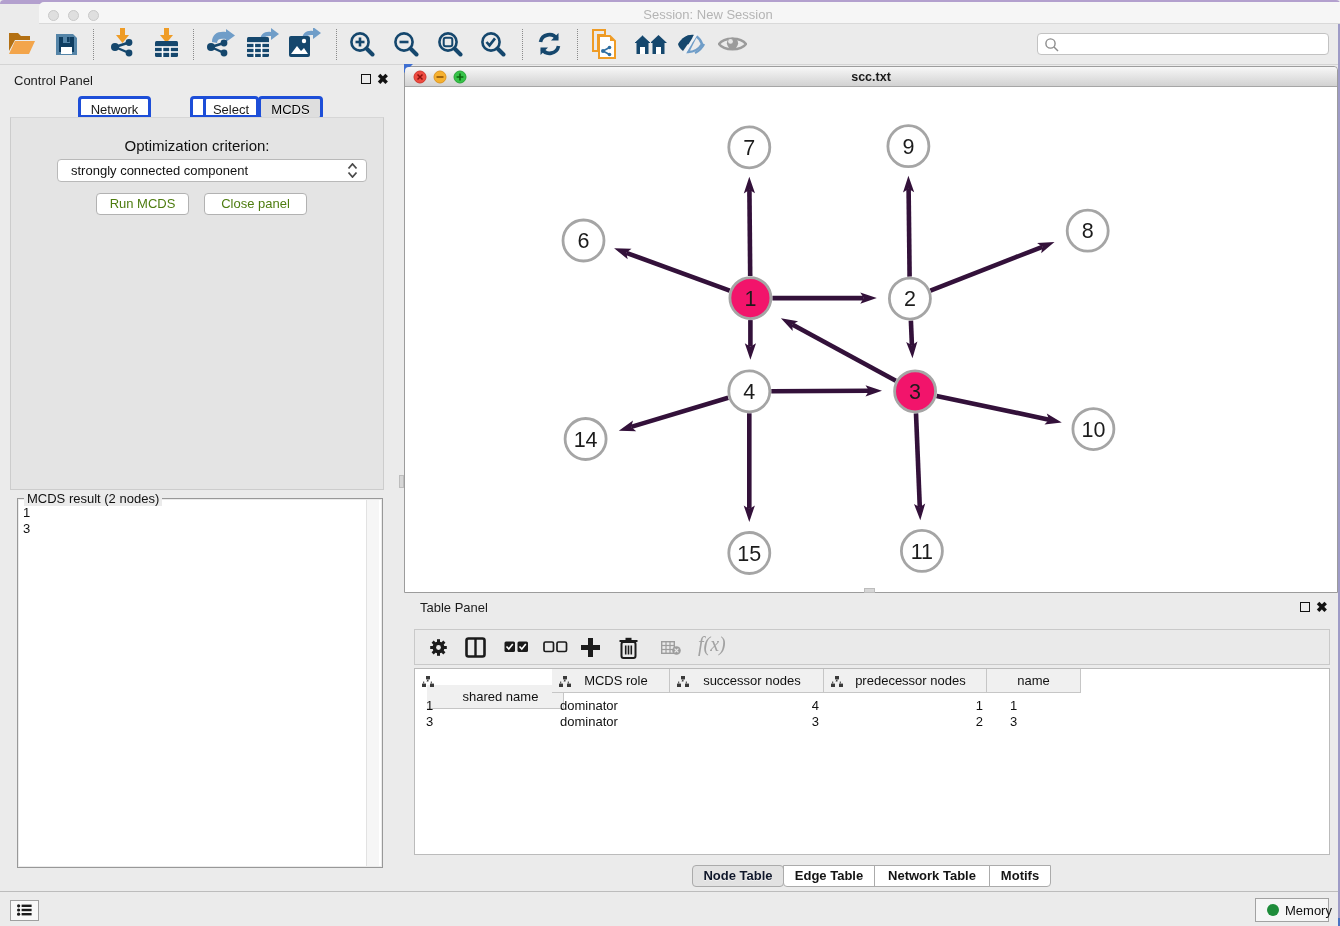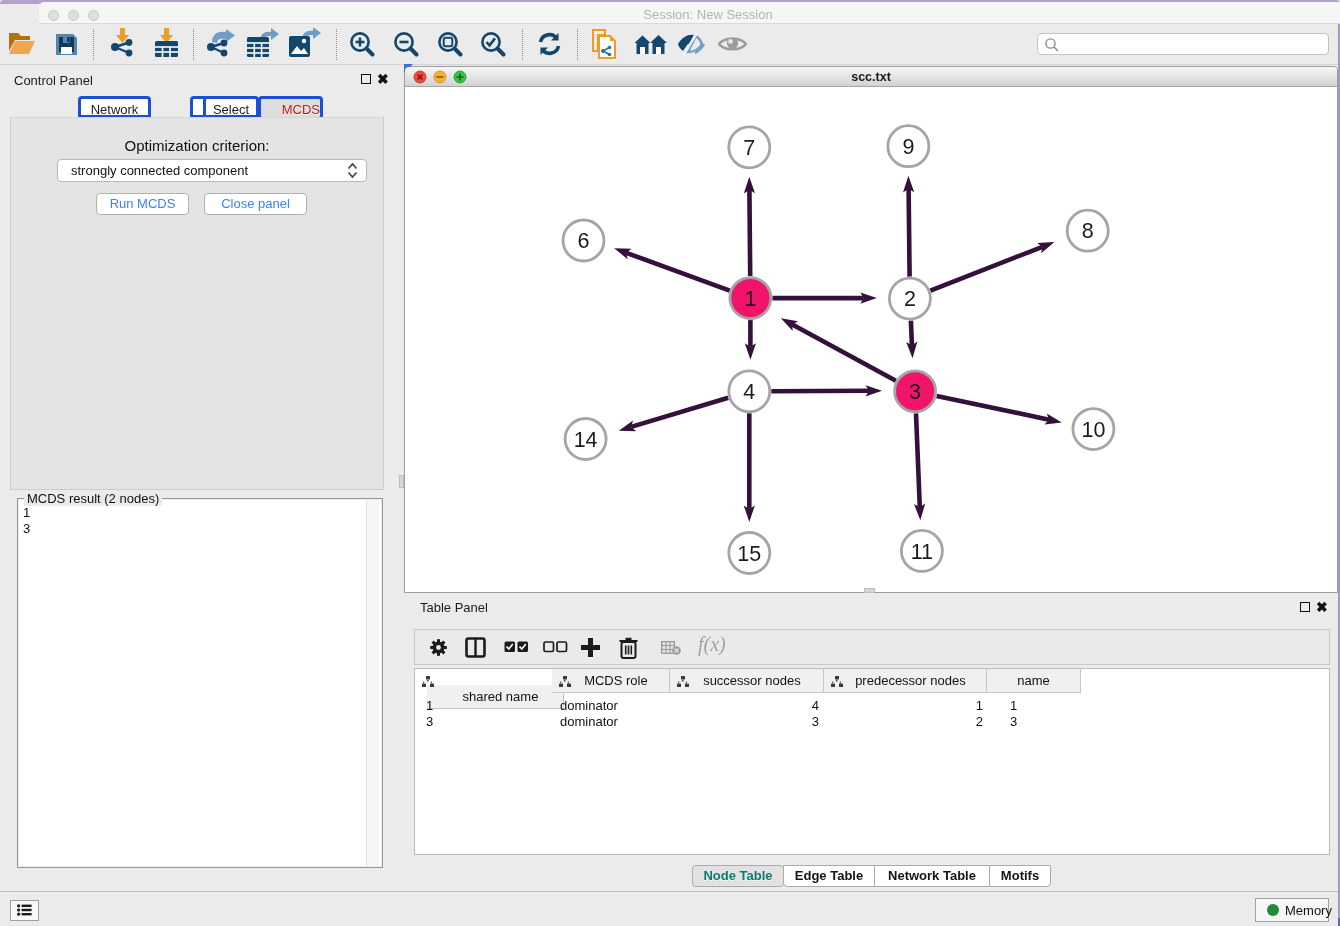--- a/index.html
+++ b/index.html
@@ -17,21 +17,21 @@
 #searchbox { position:absolute; left:1037px; top:9px; width:292px; height:22px; background:#fff; border:1px solid #c2c2c2; border-radius:4px; }
 
 #cpanel { left:0; top:65px; width:392px; height:826px; background:#ebebeb; }
 #cp-title { position:absolute; left:14px; top:8px; font-size:13px; color:#1c1c1c; }
 .panel-sq { position:absolute; width:10px; height:10px; border:1.6px solid #111; }
 .panel-x { position:absolute; font-size:14px; font-weight:bold; color:#111; }
 .tab { position:absolute; top:31px; height:22px; background:#fff; border:3px solid #1d4ed8; border-radius:4px 4px 0 0; font-size:13px; color:#1a1a1a; text-align:center; line-height:21px; }
 #tabpane { position:absolute; left:10px; top:52px; width:374px; height:373px; background:#e4e4e4; border:1px solid #cccccc; border-top:1px solid #d6d6d6; }
 #optlabel { position:absolute; left:0; top:19px; width:100%; text-align:center; font-size:15px; color:#111; }
 #combo { position:absolute; left:46px; top:41px; width:310px; height:23px; background:#fff; border:1px solid #b9b9b9; border-radius:4px; font-size:13px; color:#111; line-height:21px; padding-left:13px; }
-.btn { position:absolute; top:75px; height:22px; background:#fff; border:1px solid #b2b2b2; border-radius:4px; font-size:13px; color:#3b82f6; text-align:center; line-height:20px; }
+.btn { position:absolute; top:75px; height:22px; background:#fff; border:1px solid #b2b2b2; border-radius:4px; font-size:13px; color:#4d7c0f; text-align:center; line-height:20px; }
 #fieldset { position:absolute; left:17px; top:433px; width:366px; height:370px; border:1px solid #989898; }
 #fslegend { position:absolute; left:6px; top:-8px; background:#ebebeb; padding:0 3px; font-size:13px; color:#111; }
 #fsinner { position:absolute; left:1px; top:1px; width:362px; height:366px; background:#fff; }
 #fstext { position:absolute; left:4px; top:5px; font-size:13px; color:#111; line-height:16px; }
 #fsscroll { position:absolute; right:2px; top:0px; width:13px; height:366px; background:#f6f6f6; border-left:1px solid #e2e2e2; }
 
 #netwin { left:404px; top:66px; width:934px; height:527px; border:1px solid #9c9c9c; border-radius:4px 4px 0 0; background:#fff; }
 #nettitle { position:absolute; left:0; top:0; width:932px; height:20px; background:linear-gradient(#f7f7f7,#d2d2d2); border-bottom:1px solid #a6a6a6; border-radius:4px 4px 0 0; }
 #netname { position:absolute; top:3px; left:0; width:100%; text-align:center; font-size:12.5px; font-weight:bold; color:#1a1a1a; }
 
@@ -184,21 +184,21 @@
     </svg>
   </div>
 </div>
 <div class="abs" id="cpanel">
   <div id="cp-title">Control Panel</div>
   <div class="panel-sq" style="left:361px; top:9px;"></div>
   <div class="panel-x" style="left:377px; top:6px;">✖</div>
   <div class="tab" style="left:78px; width:73px;">Network</div>
   <div class="tab" style="left:150px; width:54px;margin-left:40px;">Style</div>
   <div class="tab" style="left:203px; width:56px;">Select</div>
-  <div class="tab" style="left:258px; width:65px; background:#dedede; color:#b91c1c; text-shadow:0 1px 0 #f5f5f5; border-radius:4px; height:24px;text-align:right;">MCDS</div>
+  <div class="tab" style="left:258px; width:65px; background:#dedede; color:#000000; text-shadow:0 1px 0 #f5f5f5; border-radius:4px; height:24px;">MCDS</div>
   <div id="tabpane">
     <div id="optlabel">Optimization criterion:</div>
     <div id="combo">strongly connected component
     <svg width="11" height="15" viewBox="0 0 11 15" style="position:absolute;right:8px;top:3px;">
       <path d="M1.5 5.5 L5.5 1 L9.5 5.5" fill="none" stroke="#4a4a4a" stroke-width="1.8"></path>
       <path d="M1.5 9.5 L5.5 14 L9.5 9.5" fill="none" stroke="#4a4a4a" stroke-width="1.8"></path>
     </svg>
   </div>
     <div class="btn" style="left:85px; width:93px;">Run MCDS</div>
     <div class="btn" style="left:193px; width:103px;">Close panel</div>
@@ -396,21 +396,21 @@
     <div class="rcell" style="left:145px; top:29px;">dominator</div>
     <div class="rcell" style="left:255px; top:29px; width:149px; text-align:right;">4</div>
     <div class="rcell" style="left:409px; top:29px; width:159px; text-align:right;">1</div>
     <div class="rcell" style="left:595px; top:29px;">1</div>
     <div class="rcell" style="left:11px; top:45px;">3</div>
     <div class="rcell" style="left:145px; top:45px;">dominator</div>
     <div class="rcell" style="left:255px; top:45px; width:149px; text-align:right;">3</div>
     <div class="rcell" style="left:409px; top:45px; width:159px; text-align:right;">2</div>
     <div class="rcell" style="left:595px; top:45px;">3</div>
   </div>
-  <div class="btab" style="left:288px; width:92px; background:#e2e2e2; color:#0f766e; text-shadow:0 1px 0 #f2f2f2; border-radius:4px;">Node Table</div>
+  <div class="btab" style="left:288px; width:92px; background:#e2e2e2; color:#0f172a; text-shadow:0 1px 0 #f2f2f2; border-radius:4px;">Node Table</div>
   <div class="btab" style="left:379px; width:92px; border-radius:0 0 0 4px;">Edge Table</div>
   <div class="btab" style="left:470px; width:116px;">Network Table</div>
   <div class="btab" style="left:585px; width:62px; border-radius:0 0 4px 0;">Motifs</div>
 </div>
 <div class="abs" style="left:864px;top:588px;width:11px;height:5px;background:#d6d6d6;border:1px solid #bdbdbd;"></div>
 <div class="abs" style="left:399px;top:475px;width:5px;height:13px;background:#d6d6d6;border:1px solid #bdbdbd;"></div>
 <div class="abs" id="statusbar">
   <div id="listbtn">
     <svg width="15" height="12" viewBox="0 0 15 12" style="position:absolute;left:6px;top:3px;">
       <g fill="#1b1b1b">

